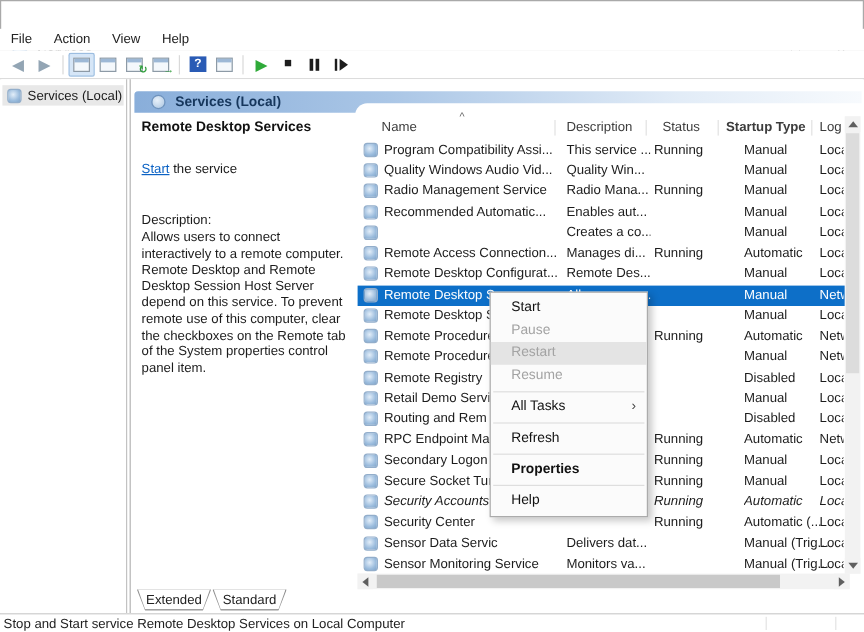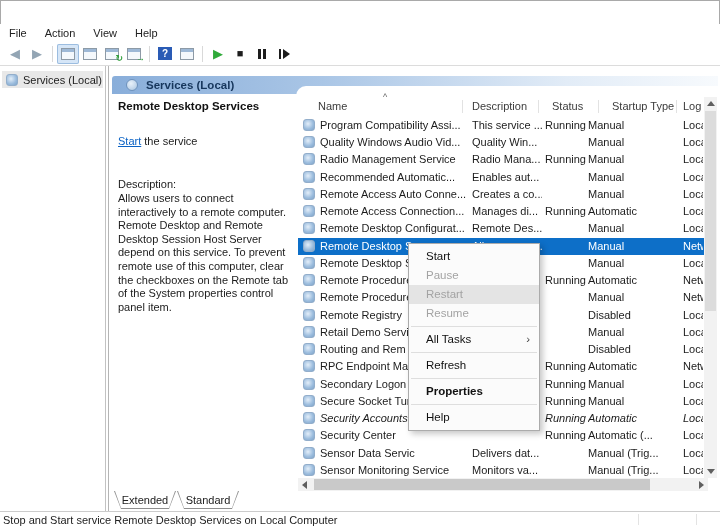--- a/index.html
+++ b/index.html
@@ -62,21 +62,21 @@
   .hdr-sep { position: absolute; top: 3px; width: 1px; height: 13px; background: #e2e2e2; }
   .sort-caret { position: absolute; left: 85px; top: -5px; font-size: 9px; color: #666; }
   .rows { position: absolute; left: 298px; top: 0; width: 406px; height: 511px; }
   .row { position: absolute; left: 0; width: 406px; height: 17px; }
   .row.selected { background: #0d6fc8; color: #fff; }
   .row .svc-ico { position: absolute; left: 5px; top: 2px; }
   .cell { position: absolute; top: 2px; white-space: nowrap; overflow: hidden; }
   .c-name { left: 22px; width: 148px; }
   .c-desc { left: 174px; width: 70px; }
   .c-status { left: 247px; width: 55px; }
-  .c-startup { left: 290px; width: 74px; }
+  .c-startup { left: 322px; width: 74px; }
   .c-logon { left: 385px; width: 20px; }
   
   .vscroll { position: absolute; left: 704px; top: 97px; width: 13px; height: 381px; background: #f2f2f2; }
   .vscroll .thumb { position: absolute; left: 1px; top: 14px; width: 11px; height: 200px; background: #dcdcdc; }
   .sb-btn { position: absolute; width: 13px; height: 13px; display: flex; align-items: center; justify-content: center; background: #f2f2f2; }
   .hscroll { position: absolute; left: 298px; top: 478px; width: 410px; height: 13px; background: #f2f2f2; }
   .hscroll .thumb { position: absolute; left: 16px; top: 1px; width: 336px; height: 11px; background: #c9c9c9; }
   .tri-up { width: 0; height: 0; border-left: 4px solid transparent; border-right: 4px solid transparent; border-bottom: 5px solid #5f5f5f; }
   .tri-down { width: 0; height: 0; border-left: 4px solid transparent; border-right: 4px solid transparent; border-top: 5px solid #5f5f5f; }
   .tri-left { width: 0; height: 0; border-top: 4px solid transparent; border-bottom: 4px solid transparent; border-right: 5px solid #5f5f5f; }
@@ -196,21 +196,21 @@
     </div>
     <div class="detail-desc-label">Description:</div>
     <div class="detail-desc">Allows users to connect interactively to a remote computer. Remote Desktop and Remote Desktop Session Host Server depend on this service. To prevent remote use of this computer, clear the checkboxes on the Remote tab of the System properties control panel item.</div>
   </div>
 
   <div class="list-header" id="list-header">
     <span class="sort-caret">^</span>
   <div class="hdr-cell" style="left: 20px;">Name</div>
       <div class="hdr-cell" style="left: 174px;">Description</div>
       <div class="hdr-cell" style="left: 254px;">Status</div>
-      <div class="hdr-cell" style="left: 314px;">Startup Type</div>
+      <div class="hdr-cell" style="left: 307px; font-weight: bold;">Startup Type</div>
       <div class="hdr-cell" style="left: 385px;">Log</div>
       <div class="hdr-sep" style="left: 164px;"></div>
       <div class="hdr-sep" style="left: 240px;"></div>
       <div class="hdr-sep" style="left: 300px;"></div>
       <div class="hdr-sep" style="left: 378px;"></div>
     </div>
   <div class="rows" id="rows">
       <div class="row" style="top: 117px;">
         <div class="svc-ico"></div>
         <div class="cell c-name">Program Compatibility Assi...</div>
@@ -238,21 +238,20 @@
       <div class="row" style="top: 168.72px;">
         <div class="svc-ico"></div>
         <div class="cell c-name">Recommended Automatic...</div>
         <div class="cell c-desc">Enables aut...</div>
         <div class="cell c-status"></div>
         <div class="cell c-startup">Manual</div>
         <div class="cell c-logon">Loca</div>
       </div>
       <div class="row" style="top: 185.96px;">
         <div class="svc-ico"></div>
-        <div class="cell c-name">Remote Access Auto Conne...</div>
         <div class="cell c-desc">Creates a co...</div>
         <div class="cell c-status"></div>
         <div class="cell c-startup">Manual</div>
         <div class="cell c-logon">Loca</div>
       </div>
       <div class="row" style="top: 203.2px;">
         <div class="svc-ico"></div>
         <div class="cell c-name">Remote Access Connection...</div>
         <div class="cell c-desc">Manages di...</div>
         <div class="cell c-status">Running</div>

